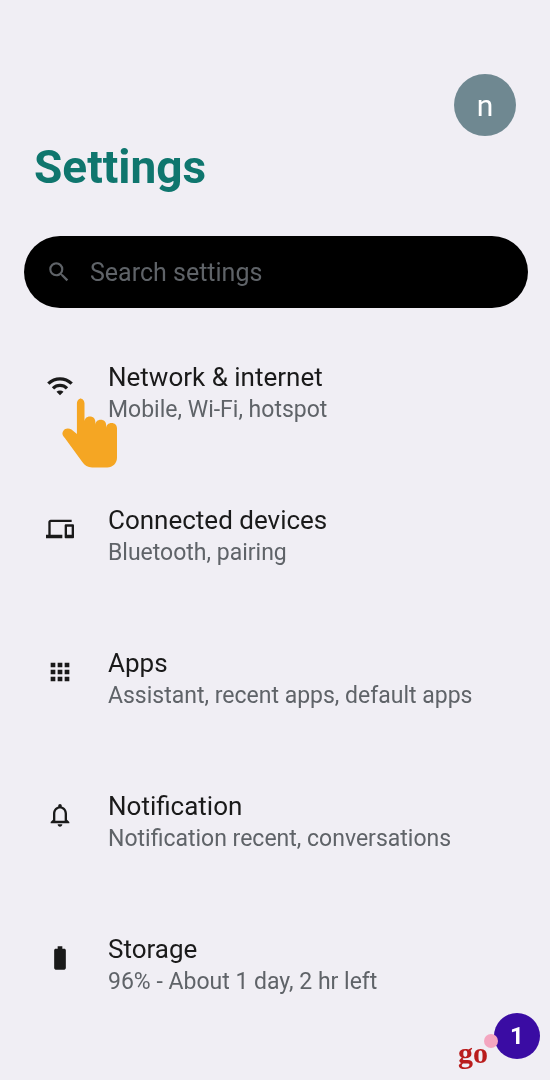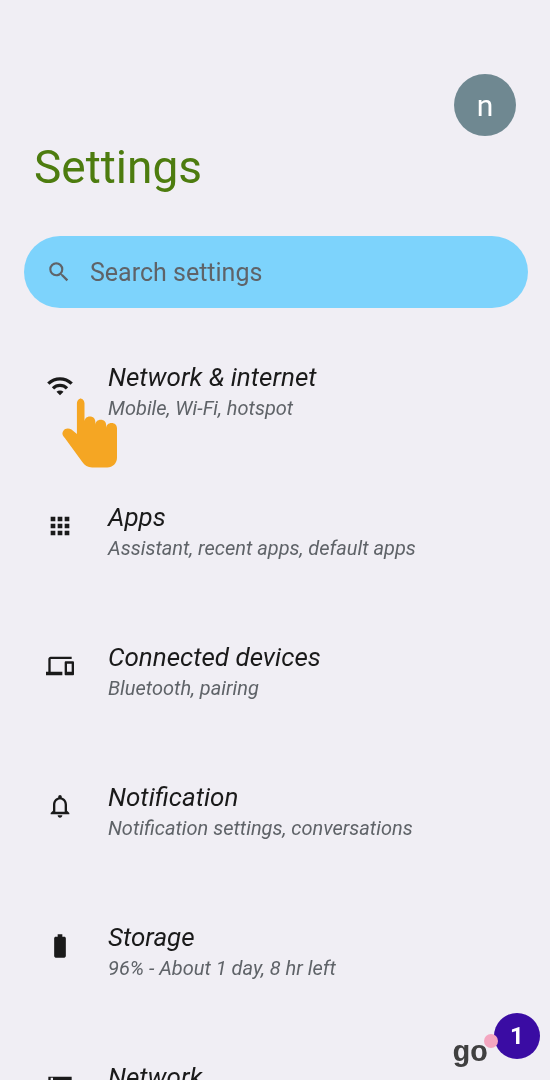--- a/index.html
+++ b/index.html
@@ -1,32 +1,32 @@
 <!DOCTYPE html>
 <html><head>
   <meta charset="utf-8">
   <style>
     * { margin:0; padding:0; box-sizing:border-box; font-family:Roboto,-apple-system,BlinkMacSystemFont,"Segoe UI",sans-serif; }
     body { width:550px; height:1080px; background:#f0eef4; overflow:hidden; position:relative; color:#1a1a1a; }
     .account-avatar { position:absolute; top:74px; right:34px; width:62px; height:62px; border-radius:50%; background:#6f8891; color:#fff; font-size:30px; display:flex; align-items:center; justify-content:center; }
-    .page-title { position:absolute; top:140px; left:34px; font-size:46px; font-weight:400; color:#4d7c0f; }
-    .search-bar { position:absolute; top:236px; left:24px; right:22px; height:72px; background:#7dd3fc; border-radius:36px; display:flex; align-items:center; padding:0 22px; gap:18px; }
+    .page-title { position:absolute; top:140px; left:34px; font-size:46px; font-weight:700; color:#0f766e; }
+    .search-bar { position:absolute; top:236px; left:24px; right:22px; height:72px; background:#000000; border-radius:36px; display:flex; align-items:center; padding:0 22px; gap:18px; }
     .search-bar svg { width:26px; height:26px; fill:#5f6368; flex-shrink:0; }
     .search-placeholder { font-size:25px; color:#5f6368; }
     .settings-list { position:absolute; top:346px; left:0; right:0; bottom:0; }
     .setting-item { display:flex; align-items:flex-start; padding:16px 28px 16px 44px; gap:32px; margin-bottom:50px; cursor:pointer; }
     .setting-icon { width:32px; height:32px; display:flex; align-items:center; justify-content:center; flex-shrink:0; margin-top:8px; }
     .setting-icon svg { width:28px; height:28px; fill:#1a1a1a; }
-    .setting-text { flex:1; display:flex; flex-direction:column; gap:4px;font-style:italic; }
+    .setting-text { flex:1; display:flex; flex-direction:column; gap:4px; }
     .setting-title { font-size:26px; color:#1a1a1a; font-weight:400; }
-    .setting-subtitle { font-size:20px; color:#5f6368; }
+    .setting-subtitle { font-size:23px; color:#5f6368; }
     .pointer-hand { position:absolute; top:396px; left:58px; width:66px; height:78px; pointer-events:none; }
     .pointer-hand svg { width:100%; height:100%; }
     .corner-badges { position:absolute; bottom:10px; right:10px; display:flex; align-items:center; gap:6px; }
-    .go-logo { font-size:30px; font-weight:700; color:#404040; position:relative; font-family:Liberation Mono, monospace;margin-top:35px; }
+    .go-logo { font-size:30px; font-weight:700; color:#b91c1c; position:relative; font-family:Liberation Serif, serif;margin-top:35px; }
     .go-logo::after { content:""; position:absolute; top:-2px; right:-10px; width:14px; height:14px; background:#f4a6c0; border-radius:50%; }
     .step-badge { width:46px; height:46px; border-radius:50%; background:#3a0ca3; color:#fff; font-size:24px; font-weight:700; display:flex; align-items:center; justify-content:center; }
   </style>
 </head>
 <body>
 
 <div class="account-avatar">n</div>
 
 <h1 class="page-title">Settings</h1>
 
@@ -47,62 +47,62 @@
     </span>
     <div class="setting-text">
       <span class="setting-title">Network &amp; internet</span>
       <span class="setting-subtitle">Mobile, Wi-Fi, hotspot</span>
     </div>
   </div>
 
   <div class="setting-item">
     <span class="setting-icon">
       <svg viewBox="0 0 24 24">
+          <path d="M4 6h18V4H4c-1.1 0-2 .9-2 2v11H0v3h14v-3H4V6zm19 2h-6c-.55 0-1 .45-1 1v10c0 .55.45 1 1 1h6c.55 0 1-.45 1-1V9c0-.55-.45-1-1-1zm-1 9h-4v-7h4v7z"></path>
+        </svg>
+    </span>
+    <div class="setting-text">
+      <span class="setting-title">Connected devices</span>
+      <span class="setting-subtitle">Bluetooth, pairing</span>
+    </div>
+  </div>
+
+  <div class="setting-item">
+    <span class="setting-icon">
+      <svg viewBox="0 0 24 24">
           <path d="M4 8h4V4H4v4zm6 12h4v-4h-4v4zm-6 0h4v-4H4v4zm0-6h4v-4H4v4zm6 0h4v-4h-4v4zm6-10v4h4V4h-4zm-6 4h4V4h-4v4zm6 6h4v-4h-4v4zm0 6h4v-4h-4v4z"></path>
         </svg>
     </span>
     <div class="setting-text">
       <span class="setting-title">Apps</span>
       <span class="setting-subtitle">Assistant, recent apps, default apps</span>
     </div>
   </div>
 
   <div class="setting-item">
     <span class="setting-icon">
       <svg viewBox="0 0 24 24">
-          <path d="M4 6h18V4H4c-1.1 0-2 .9-2 2v11H0v3h14v-3H4V6zm19 2h-6c-.55 0-1 .45-1 1v10c0 .55.45 1 1 1h6c.55 0 1-.45 1-1V9c0-.55-.45-1-1-1zm-1 9h-4v-7h4v7z"></path>
-        </svg>
-    </span>
-    <div class="setting-text">
-      <span class="setting-title">Connected devices</span>
-      <span class="setting-subtitle">Bluetooth, pairing</span>
-    </div>
-  </div>
-
-  <div class="setting-item">
-    <span class="setting-icon">
-      <svg viewBox="0 0 24 24">
           <path d="M12 22c1.1 0 2-.9 2-2h-4c0 1.1.9 2 2 2zm6-6v-5c0-3.07-1.63-5.64-4.5-6.32V4c0-.83-.67-1.5-1.5-1.5s-1.5.67-1.5 1.5v.68C7.64 5.36 6 7.92 6 11v5l-2 2v1h16v-1l-2-2zm-2 1H8v-6c0-2.48 1.51-4.5 4-4.5s4 2.02 4 4.5v6z"></path>
         </svg>
     </span>
     <div class="setting-text">
       <span class="setting-title">Notification</span>
-      <span class="setting-subtitle">Notification settings, conversations</span>
+      <span class="setting-subtitle">Notification recent, conversations</span>
     </div>
   </div>
 
   <div class="setting-item">
     <span class="setting-icon">
       <svg viewBox="0 0 24 24">
           <path d="M15.67 4H14V2h-4v2H8.33C7.6 4 7 4.6 7 5.33v15.33C7 21.4 7.6 22 8.33 22h7.33c.74 0 1.34-.6 1.34-1.33V5.33C17 4.6 16.4 4 15.67 4z"></path>
         </svg>
     </span>
     <div class="setting-text">
       <span class="setting-title">Storage</span>
-      <span class="setting-subtitle">96% - About 1 day, 8 hr left</span>
+      <span class="setting-subtitle">96% - About 1 day, 2 hr left</span>
     </div>
   </div>
 
   <div class="setting-item">
     <span class="setting-icon">
       <svg viewBox="0 0 24 24">
           <path d="M2 20h20v-4H2v4zm2-3h2v2H4v-2zM2 4v4h20V4H2zm4 3H4V5h2v2zm-4 7h20v-4H2v4zm2-3h2v2H4v-2z"></path>
         </svg>
     </span>
     <div class="setting-text">

